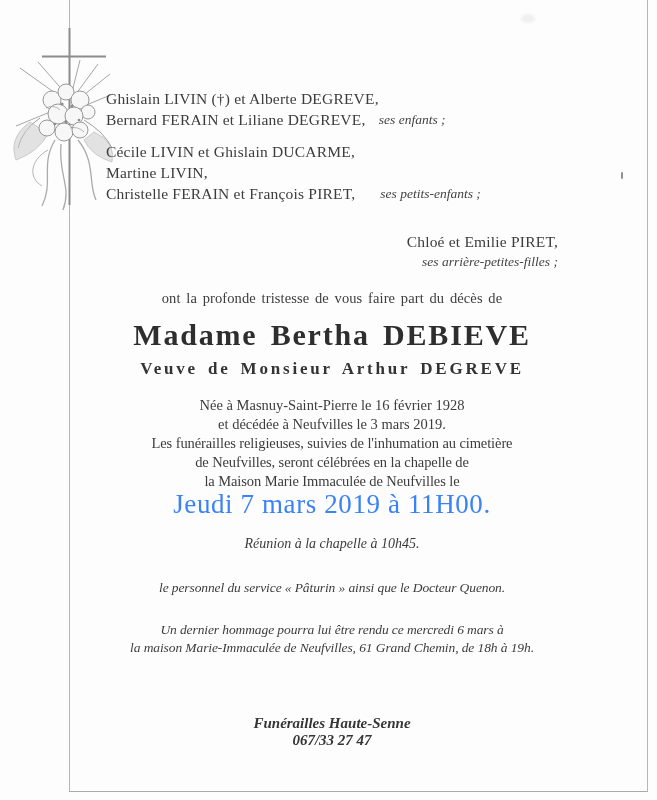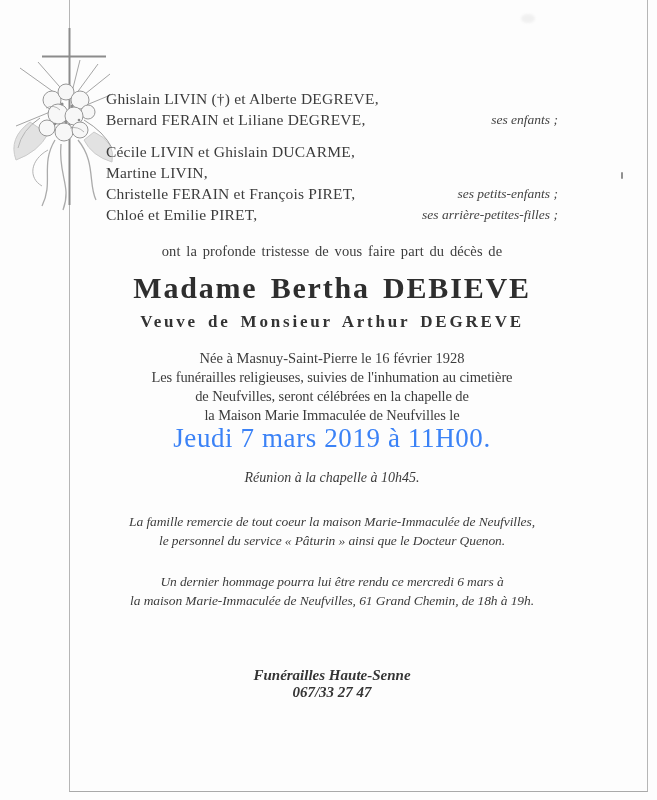--- a/index.html
+++ b/index.html
@@ -24,25 +24,25 @@
   .smudge{
     position:absolute;left:521px;top:14px;width:14px;height:9px;
     background:#9a9a9a;opacity:.12;border-radius:50%;filter:blur(1px);
   }
   .tick-artifact{
     position:absolute;left:621px;top:172px;width:2px;height:7px;
     background:#4a4a4a;opacity:.6;border-radius:1px;
   }
   .content{position:absolute;left:106px;top:0;width:452px;}
   .family-group{
-    display:flex;justify-content:space-between;align-items:flex-end;
+    display:flex;justify-content:flex-start;align-items:flex-end;
   }
   .family-group.g1{margin-top:88px;}
   .family-group.g2{margin-top:11px;gap:25px;}
-  .family-group.g3{margin-top:0;}
+  .family-group.g3{margin-top:27px;flex-direction:column;}
   .names{font-size:15.5px;line-height:21px;letter-spacing:.2px;color:#3c3c3c;}
   .relation{
     font-style:italic;font-size:13.5px;line-height:19px;
     padding-bottom:1px;color:#424242;white-space:nowrap;
   }
   .center{text-align:center;}
   .intro{margin-top:16px;font-size:14.5px;line-height:20px;letter-spacing:.1px;word-spacing:2px;}
   .deceased-name{
     margin-top:9px;font-size:30px;line-height:36px;font-weight:700;
     letter-spacing:1.8px;word-spacing:4px;color:#2e2e2e;white-space:nowrap;
@@ -143,34 +143,34 @@
     </div>
 
     <div class="intro center">ont la profonde tristesse de  vous  faire part du décès de</div>
 
     <div class="deceased-name center">Madame Bertha DEBIEVE</div>
 
     <div class="subtitle center">Veuve de Monsieur Arthur DEGREVE</div>
 
     <div class="birth center">
       <div>Née à Masnuy-Saint-Pierre le 16 février 1928</div>
+      <div>et décédée à Neufvilles le 3 mars 2019.</div>
     </div>
 
     <div class="ceremony center">
       <div>Les funérailles religieuses, suivies de l'inhumation au cimetière</div>
       <div>de Neufvilles, seront célébrées en la chapelle de</div>
       <div>la Maison Marie Immaculée de Neufvilles le</div>
     </div>
 
     <div class="datetime center">Jeudi 7 mars 2019 à 11H00.</div>
 
     <div class="meeting center">Réunion à la chapelle à 10h45.</div>
 
     <div class="thanks center">
-      <div>La famille remercie de tout coeur la maison Marie-Immaculée de Neufvilles,</div>
       <div>le personnel du service « Pâturin » ainsi que le Docteur Quenon.</div>
     </div>
 
     <div class="tribute center">
       <div>Un dernier hommage pourra lui être rendu ce mercredi 6 mars à</div>
       <div>la maison Marie-Immaculée de Neufvilles, 61 Grand Chemin, de 18h à 19h.</div>
     </div>
 
     <div class="funeral-home center">
       <div>Funérailles Haute-Senne</div>

